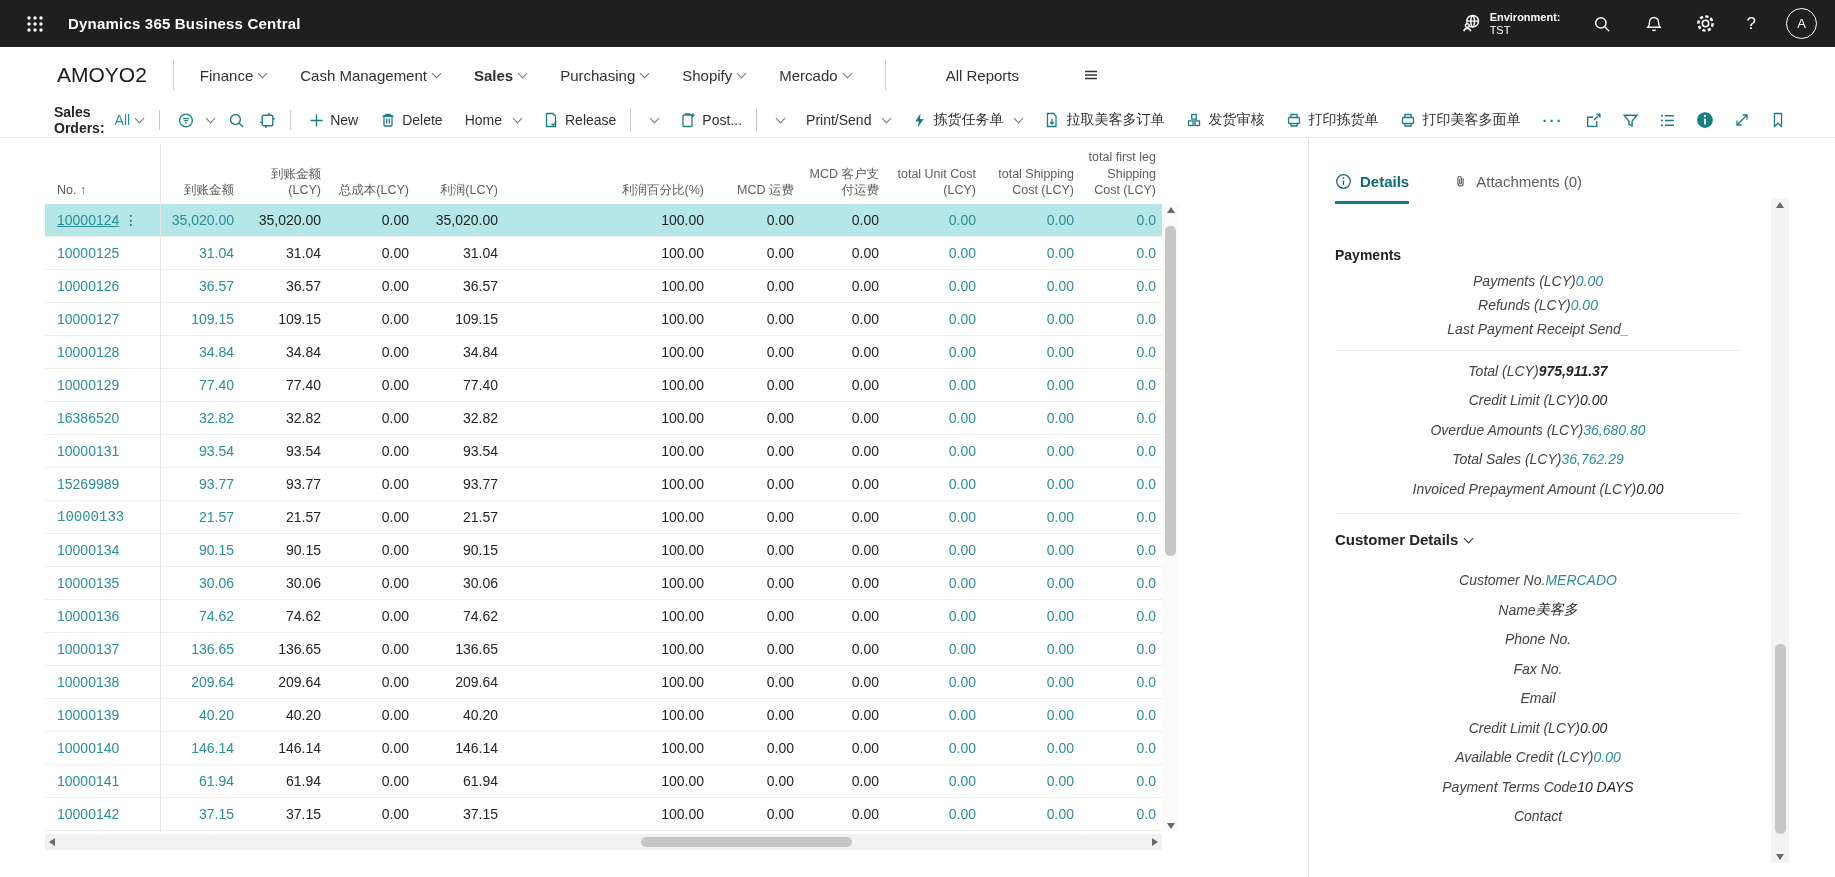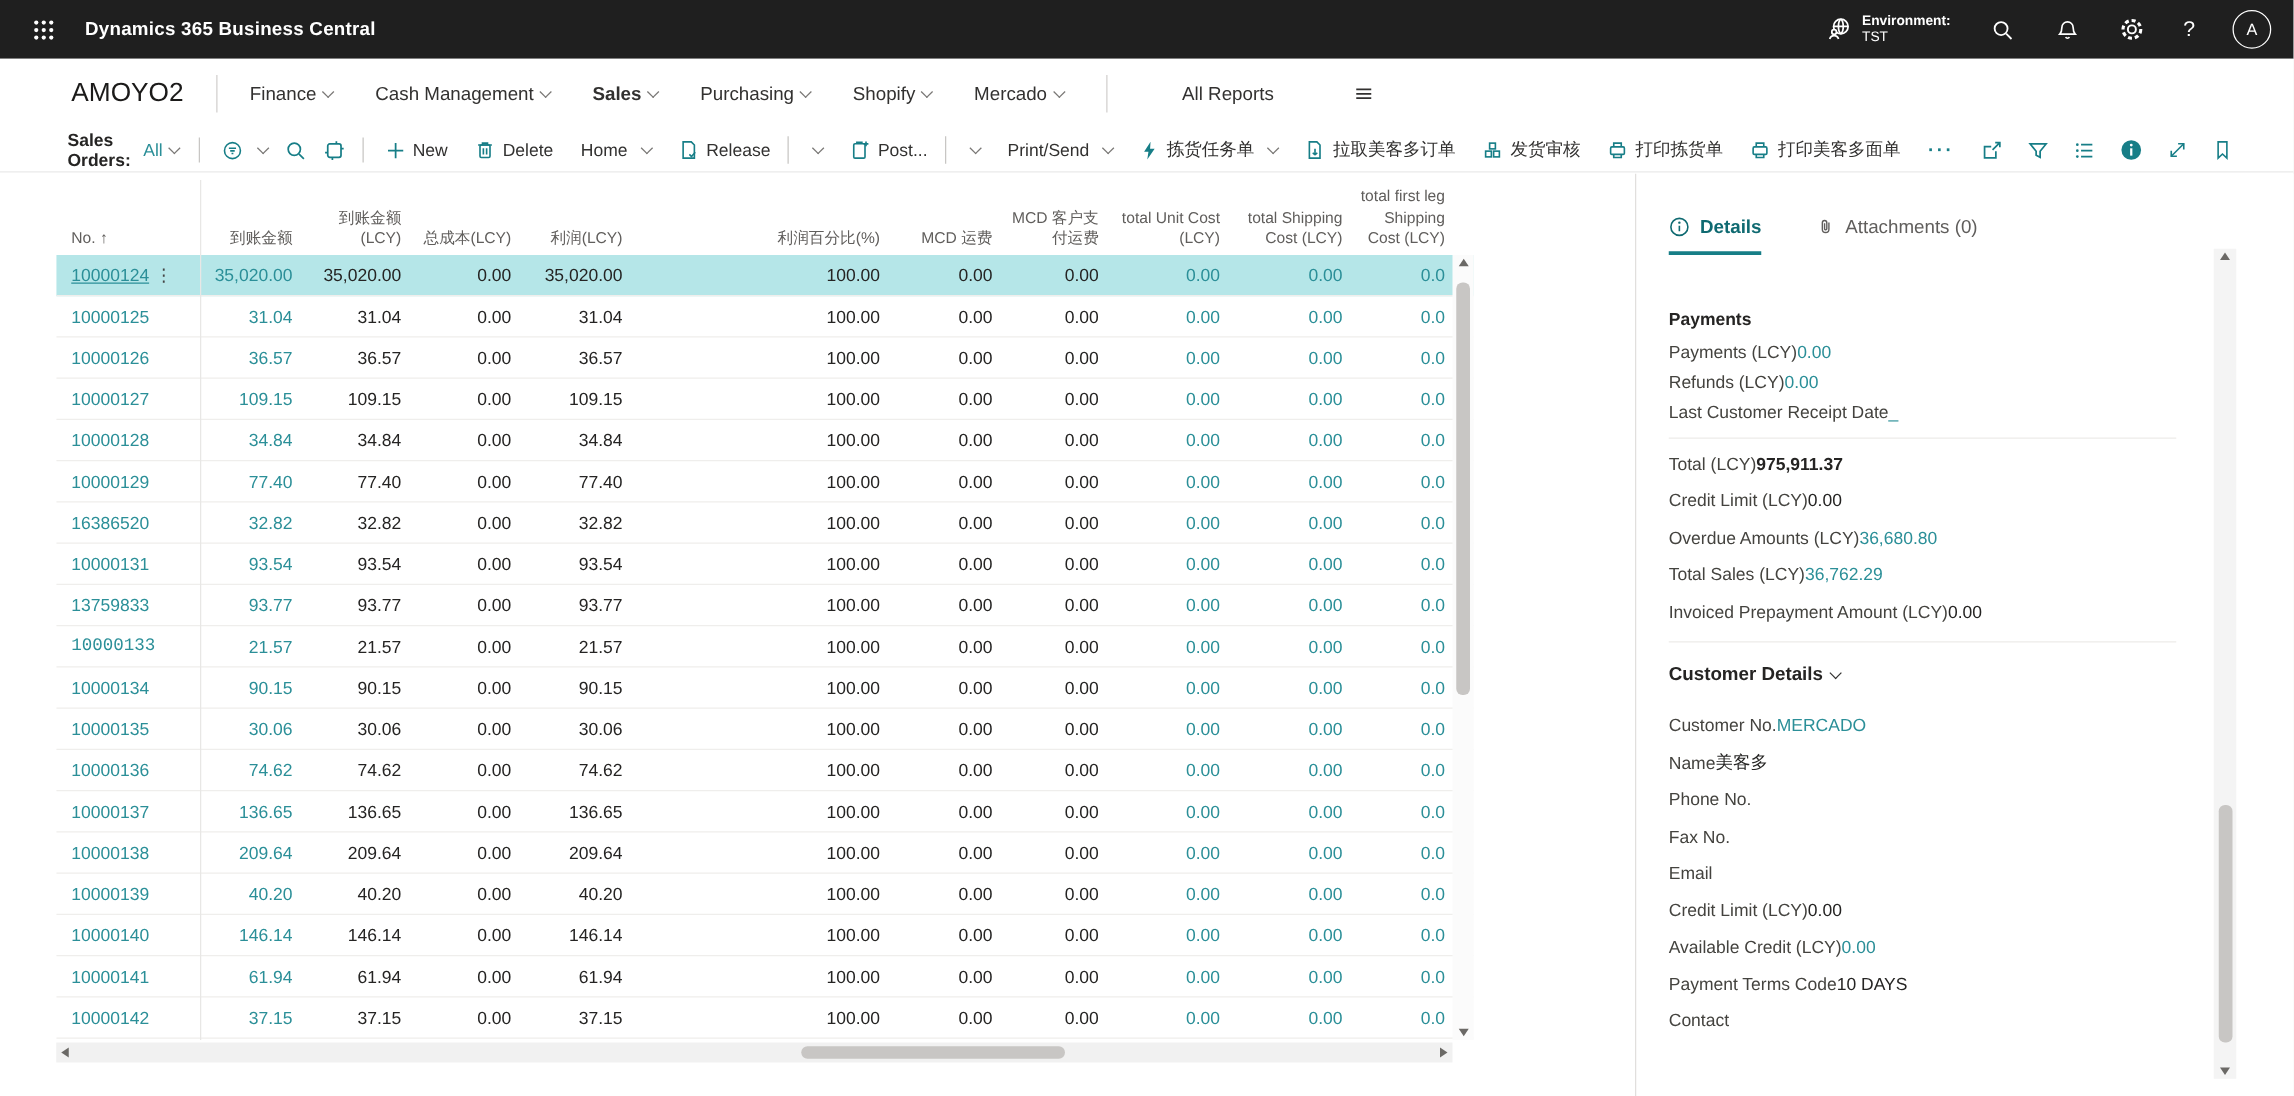--- a/index.html
+++ b/index.html
@@ -88,21 +88,21 @@
   .tri-left { width:0; height:0; border-top:4px solid transparent; border-bottom:4px solid transparent; border-right:6px solid #6b6966; }
   .tri-right { width:0; height:0; border-top:4px solid transparent; border-bottom:4px solid transparent; border-left:6px solid #6b6966; }
   
   .factbox { position:absolute; left:1308px; top:0; width:527px; bottom:0; border-left:1px solid #e1dfdd; background:#fff; }
   .fb-tabs { position:absolute; left:26px; top:34px; display:flex; gap:44px; align-items:center; }
   .fb-tab { display:flex; align-items:center; gap:8px; font-size:15px; cursor:pointer; color:#605e5c; padding-bottom:14px; position:relative; }
   .fb-tab.active { color:#0f6a71; font-weight:700; }
   .fb-tab.active:after { content:""; position:absolute; left:0; right:0; bottom:0; height:3px; background:#177e87; }
   .fb-content { position:absolute; left:26px; top:108px; width:406px; }
   .fb-title { font-size:14px; font-weight:700; color:#252423; height:22px; }
-  .frow { display:flex; align-items:center; justify-content:flex-start; height:29.5px; }
+  .frow { display:flex; align-items:center; justify-content:center; height:29.5px;font-style:italic; }
   .frow.compact { height:24px; }
   .flabel { color:#44433f; font-size:14px; }
   .fvalue { font-size:14px; color:#252423; }
   .fvalue.link { color:#2b8f98; cursor:pointer; }
   .fvalue.bold { font-weight:700; }
   .fb-divider { height:1px; background:#edebe9; margin:9px 0 5px 0; }
   .fb-heading { display:flex; align-items:center; font-size:15px; font-weight:700; color:#252423; margin-top:14px; height:24px; cursor:pointer; }
   .fb-heading .chev { margin-left:7px; }
   .fb-fieldgap { height:14px; }
   .fb-scroll { position:absolute; left:462px; top:60px; width:18px; height:664px; background:#f4f4f4; }
@@ -492,21 +492,21 @@
             <div class="td" style="width: 89px;">93.54</div>
             <div class="td" style="width: 206px;">100.00</div>
             <div class="td" style="width: 90px;">0.00</div>
             <div class="td" style="width: 85px;">0.00</div>
             <div class="td link" style="width: 97px;">0.00</div>
             <div class="td link" style="width: 98px;">0.00</div>
             <div class="td link" style="width: 82px;">0.0</div>
           </div>
           <div class="tr">
             <div class="td left no-cell link" style="width: 115px;">
-              <span class="no-link">13759833</span>
+              <span class="no-link">15269989</span>
             </div>
             <div class="td link" style="width: 80px;">93.77</div>
             <div class="td" style="width: 87px;">93.77</div>
             <div class="td" style="width: 88px;">0.00</div>
             <div class="td" style="width: 89px;">93.77</div>
             <div class="td" style="width: 206px;">100.00</div>
             <div class="td" style="width: 90px;">0.00</div>
             <div class="td" style="width: 85px;">0.00</div>
             <div class="td link" style="width: 97px;">0.00</div>
             <div class="td link" style="width: 98px;">0.00</div>
@@ -713,21 +713,21 @@
         <div id="payments-fields">
             <div class="frow compact">
               <span class="flabel">Payments (LCY)</span>
               <span class="fvalue link">0.00</span>
             </div>
             <div class="frow compact">
               <span class="flabel">Refunds (LCY)</span>
               <span class="fvalue link">0.00</span>
             </div>
             <div class="frow compact">
-              <span class="flabel">Last Customer Receipt Date</span>
+              <span class="flabel">Last Payment Receipt Send</span>
               <span class="fvalue link">_</span>
             </div>
           </div>
         <div class="fb-divider"></div>
         <div id="totals-fields">
             <div class="frow">
               <span class="flabel">Total (LCY)</span>
               <span class="fvalue bold">975,911.37</span>
             </div>
             <div class="frow">

